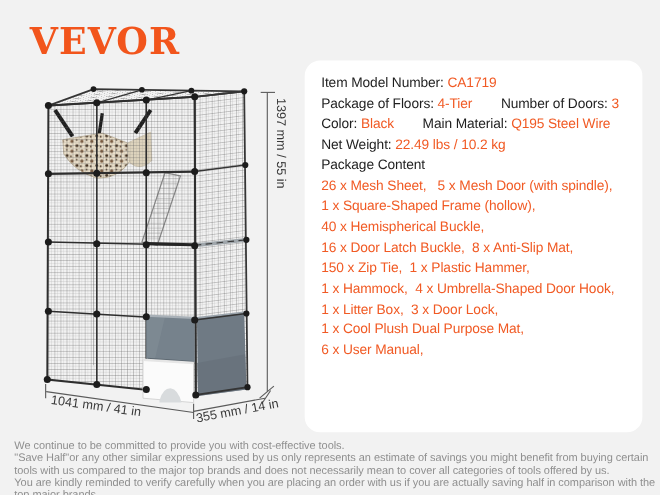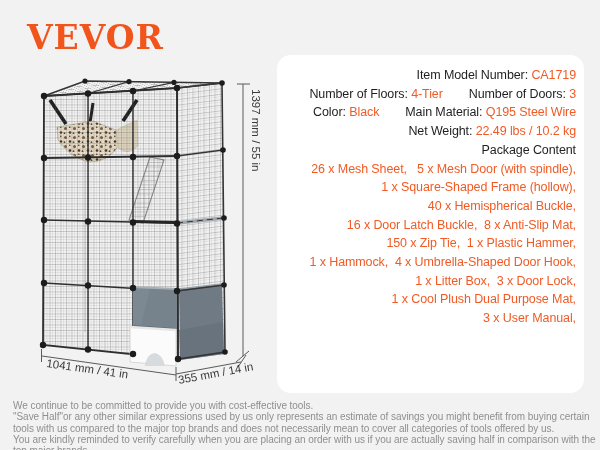--- a/index.html
+++ b/index.html
@@ -5,21 +5,21 @@
   html,body{margin:0;padding:0;}
   .page{position:relative;width:600px;height:450px;background:#F2F2F2;overflow:hidden;
         font-family:"Liberation Sans", sans-serif;padding-left:11px;}
   .logo{position:absolute;left:27px;top:18px;font-family:"DejaVu Serif", serif;
         font-weight:bold;font-size:33px;letter-spacing:1px;color:#F2551C;
         transform:scaleY(1.02);}
   .cage-svg{position:absolute;left:0;top:0;}
   .card{position:absolute;left:277px;top:55px;width:307px;height:338px;background:#FFFFFF;
         border-radius:14px;box-sizing:border-box;padding:11px 8px 0 15px;}
   .spec-row,.pkg-line{font-size:12.5px;line-height:18.7px;letter-spacing:-0.1px;
-        white-space:pre-wrap;text-align:right;}
+        white-space:pre-wrap;}
   .lbl{color:#1F1F1F;}
   .val{color:#F15A24;}
   .g{margin-left:26px;}
   .footer{position:absolute;left:13px;top:400px;width:584px;color:#8F8F8F;
         font-size:10px;line-height:11.3px;letter-spacing:-0.05px;}
   .footer p{margin:0;}
   text.dim{font-family:"Liberation Sans", sans-serif;font-size:11.5px;fill:#3A3A3A;}
 </style>
 </head>
 <body>
@@ -171,35 +171,35 @@
     </g>
 
     <text class="dim" transform="translate(252,89) rotate(90)">1397 mm / 55 in</text>
     <text class="dim" transform="translate(46,367) rotate(8)">1041 mm / 41 in</text>
     <text class="dim" transform="translate(179,384) rotate(-10.5)">355 mm / 14 in</text>
   </svg>
 
   <div class="card">
     <div>
         <div class="spec-row"><span class="lbl">Item Model Number: </span><span class="val">CA1719</span></div>
-        <div class="spec-row"><span class="lbl">Number of Floors: </span><span class="val">4-Tier</span><span class="lbl g">Number of Doors: </span><span class="val">3</span></div>
+        <div class="spec-row"><span class="lbl">Package of Floors: </span><span class="val">4-Tier</span><span class="lbl g">Number of Doors: </span><span class="val">3</span></div>
         <div class="spec-row"><span class="lbl">Color: </span><span class="val">Black</span><span class="lbl g">Main Material: </span><span class="val">Q195 Steel Wire</span></div>
         <div class="spec-row"><span class="lbl">Net Weight: </span><span class="val">22.49 lbs / 10.2 kg</span></div>
         <div class="spec-row"><span class="lbl">Package Content</span></div>
       </div>
     <div>
         <div class="pkg-line val">26 x Mesh Sheet,   5 x Mesh Door (with spindle),</div>
         <div class="pkg-line val">1 x Square-Shaped Frame (hollow),</div>
         <div class="pkg-line val">40 x Hemispherical Buckle,</div>
         <div class="pkg-line val">16 x Door Latch Buckle,  8 x Anti-Slip Mat,</div>
         <div class="pkg-line val">150 x Zip Tie,  1 x Plastic Hammer,</div>
         <div class="pkg-line val">1 x Hammock,  4 x Umbrella-Shaped Door Hook,</div>
         <div class="pkg-line val">1 x Litter Box,  3 x Door Lock,</div>
         <div class="pkg-line val">1 x Cool Plush Dual Purpose Mat,</div>
-        <div class="pkg-line val">3 x User Manual,</div>
+        <div class="pkg-line val">6 x User Manual,</div>
       </div>
   </div>
 
   <div class="footer">
       <p>We continue to be committed to provide you with cost-effective tools.</p>
       <p>"Save Half"or any other similar expressions used by us only represents an estimate of savings you might benefit from buying certain tools with us compared to the major top brands and does not necessarily mean to cover all categories of tools offered by us.</p>
       <p>You are kindly reminded to verify carefully when you are placing an order with us if you are actually saving half in comparison with the top major brands.</p>
     </div>
 
 </div>

